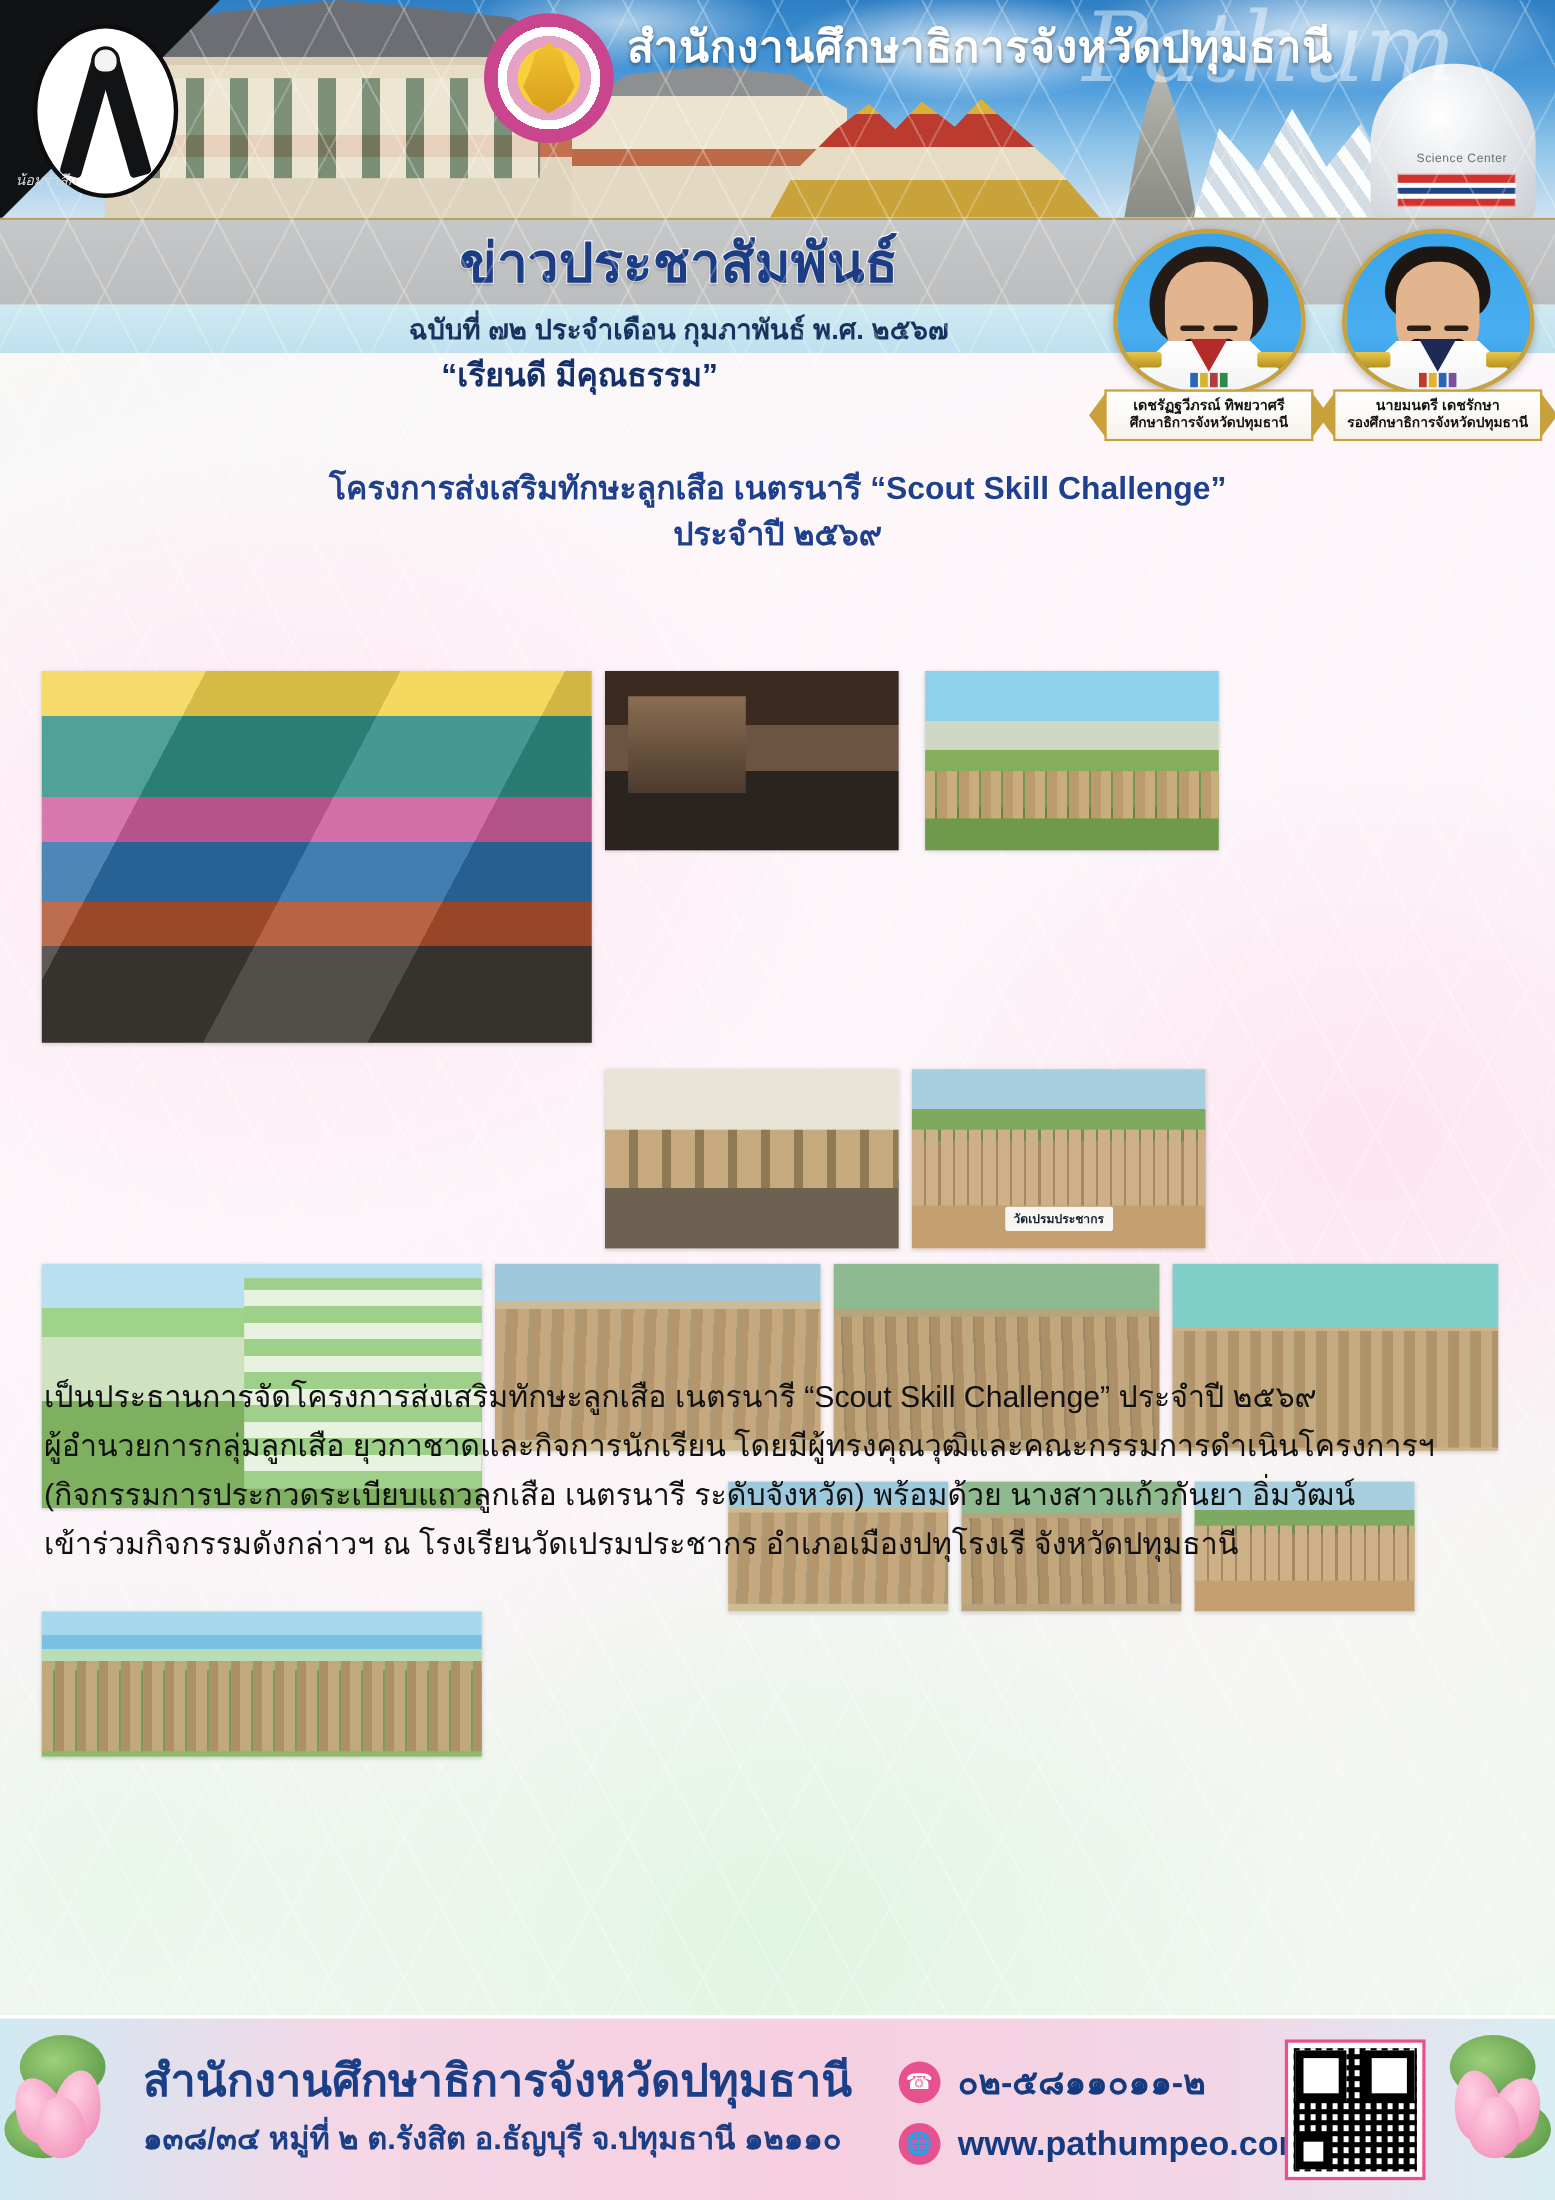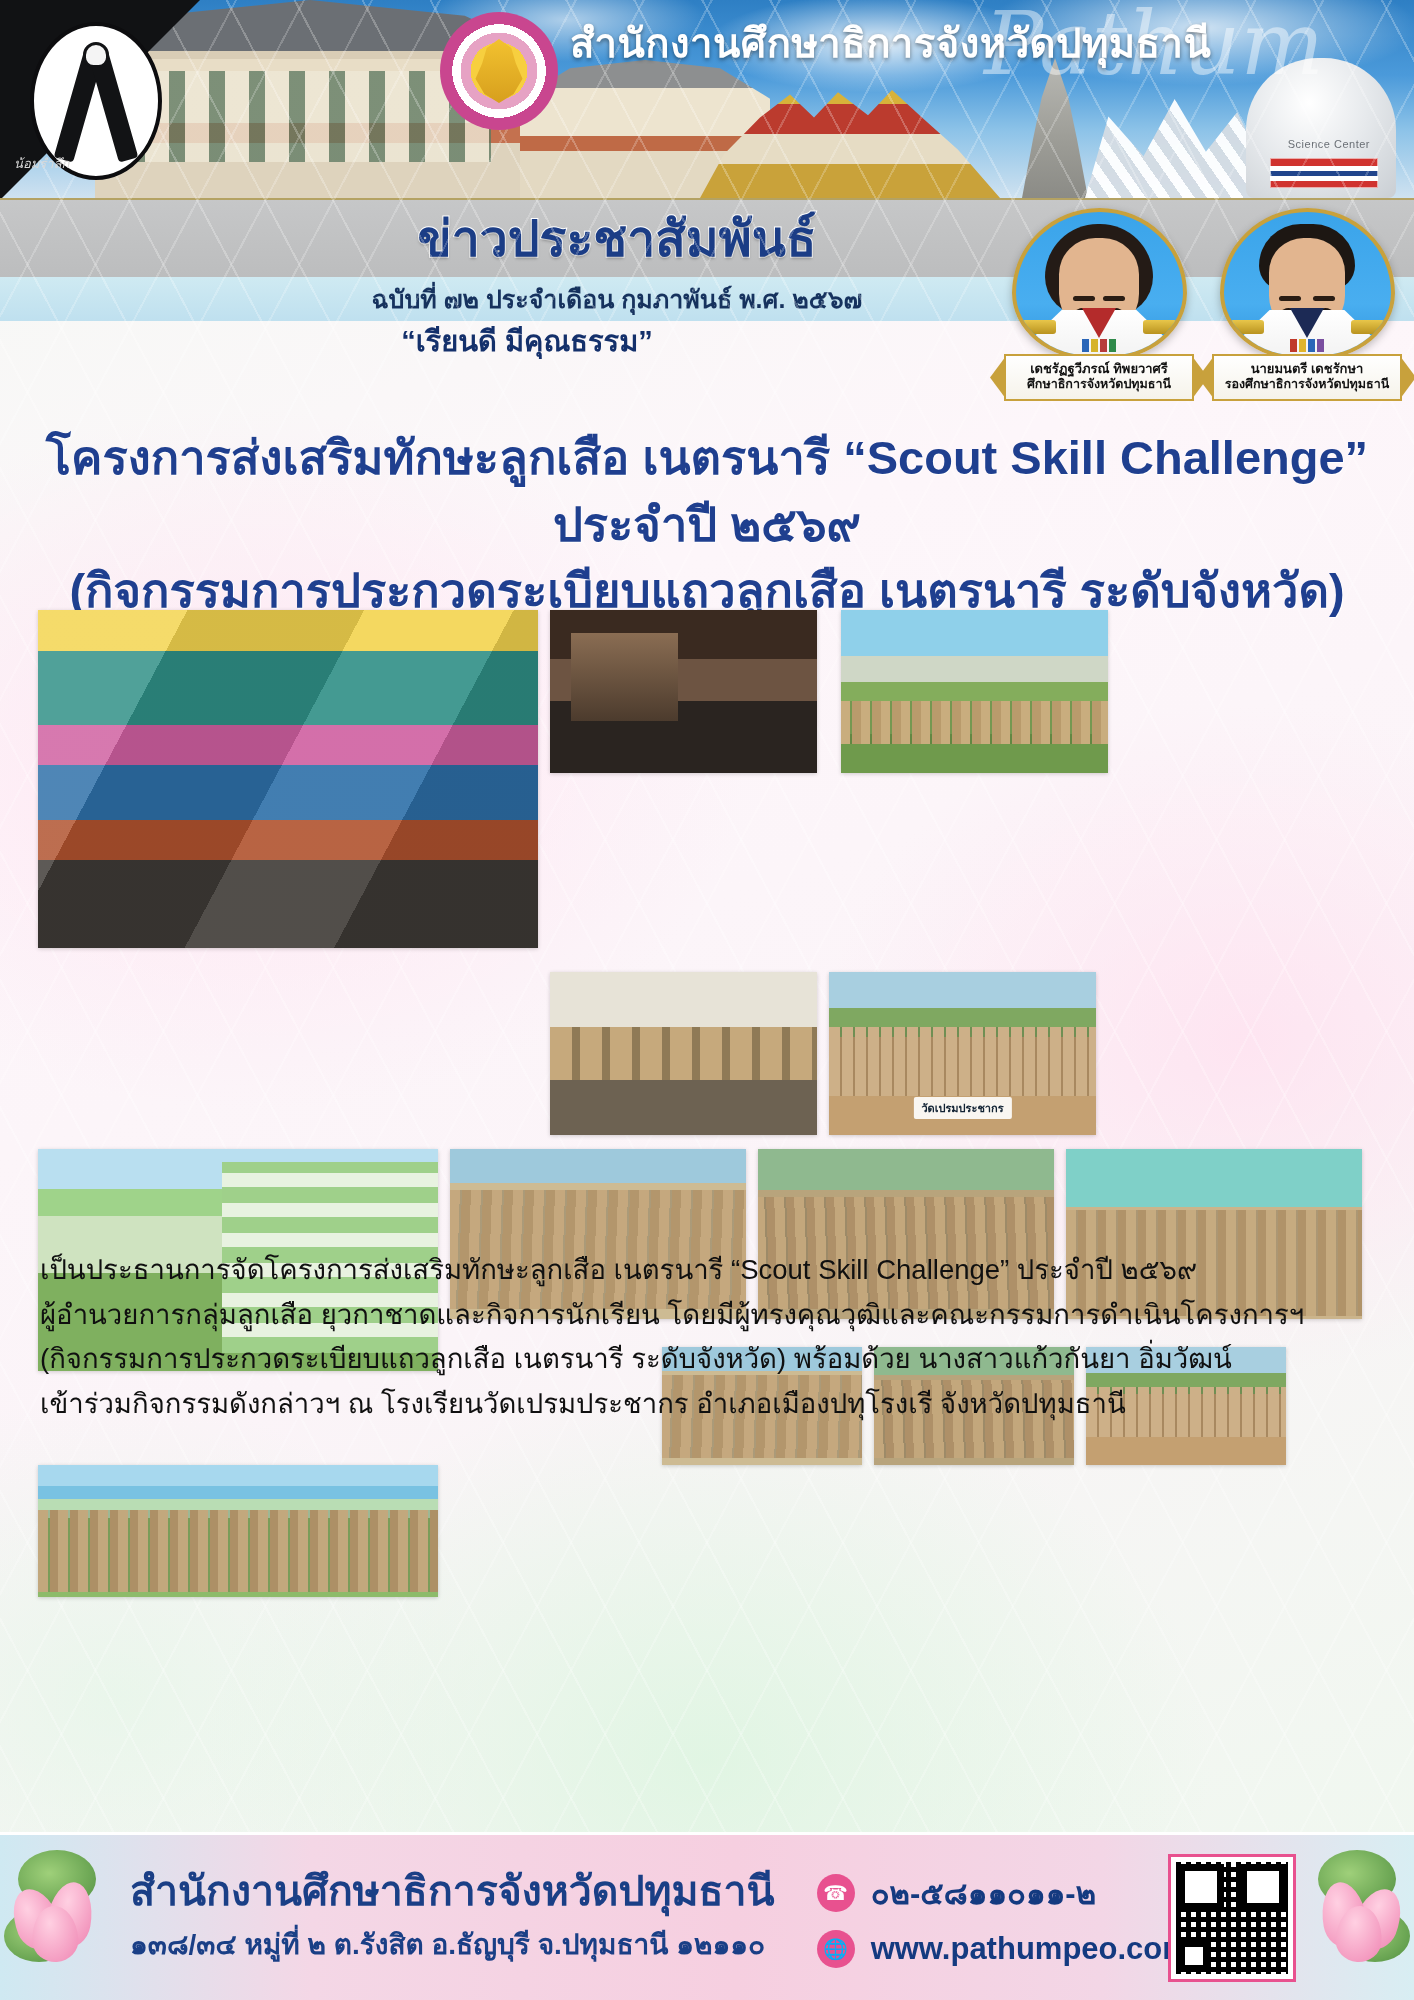--- a/index.html
+++ b/index.html
@@ -229,21 +229,21 @@
     background:#c8a13c;
   }
   .cap-arrow-l{ left:-16px; clip-path: polygon(100% 0, 100% 100%, 0 50%); }
   .cap-arrow-r{ right:-16px; clip-path: polygon(0 0, 0 100%, 100% 50%); }
 
   
   .headline{
     position:absolute; left:0; top:425px; width:100%; text-align:center; z-index:4; padding:0 36px;
   }
   .hl{
-    font-size:47px; font-weight:bold; color:#1f3f8f; line-height:1.42;
+    font-size:29px; font-weight:bold; color:#1f3f8f; line-height:1.42;
     text-shadow: 1px 1px 0 rgba(255,255,255,.9);
   }
 
   
   .photos{ position:absolute; left:0; top:610px; width:100%; padding:0 38px; z-index:4; }
   .row{ display:flex; gap:12px; margin-bottom:12px; }
   .ph{ position:relative; overflow:hidden; background:#dcdcdc; box-shadow:0 1px 4px rgba(0,0,0,.18);}
   .ph .lbl{
     position:absolute; left:50%; transform:translateX(-50%); bottom:16px;
     background:rgba(255,255,255,.9); color:#123; font-size:11px; font-weight:bold;
@@ -438,21 +438,20 @@
         <div class="nm">นายมนตรี เดชรักษา</div>
         <div class="rl">รองศึกษาธิการจังหวัดปทุมธานี</div>
       </div>
     </div>
 
   </div>
 
   <div class="headline">
     <div class="hl">โครงการส่งเสริมทักษะลูกเสือ เนตรนารี “Scout Skill Challenge”</div>
     <div class="hl">ประจำปี ๒๕๖๙</div>
-    <div class="hl">(กิจกรรมการประกวดระเบียบแถวลูกเสือ เนตรนารี ระดับจังหวัด)</div>
   </div>
 
   <div class="photos">
 
     <div class="row">
       <div class="ph sc-stage" style="width:500px;height:338px"></div>
       <div class="ph sc-office" style="width:267px;height:163px"></div>
       <div class="ph sc-field" style="width:267px;height:163px;margin-left:-267px;position:relative;left:279px"></div>
     </div>
 

